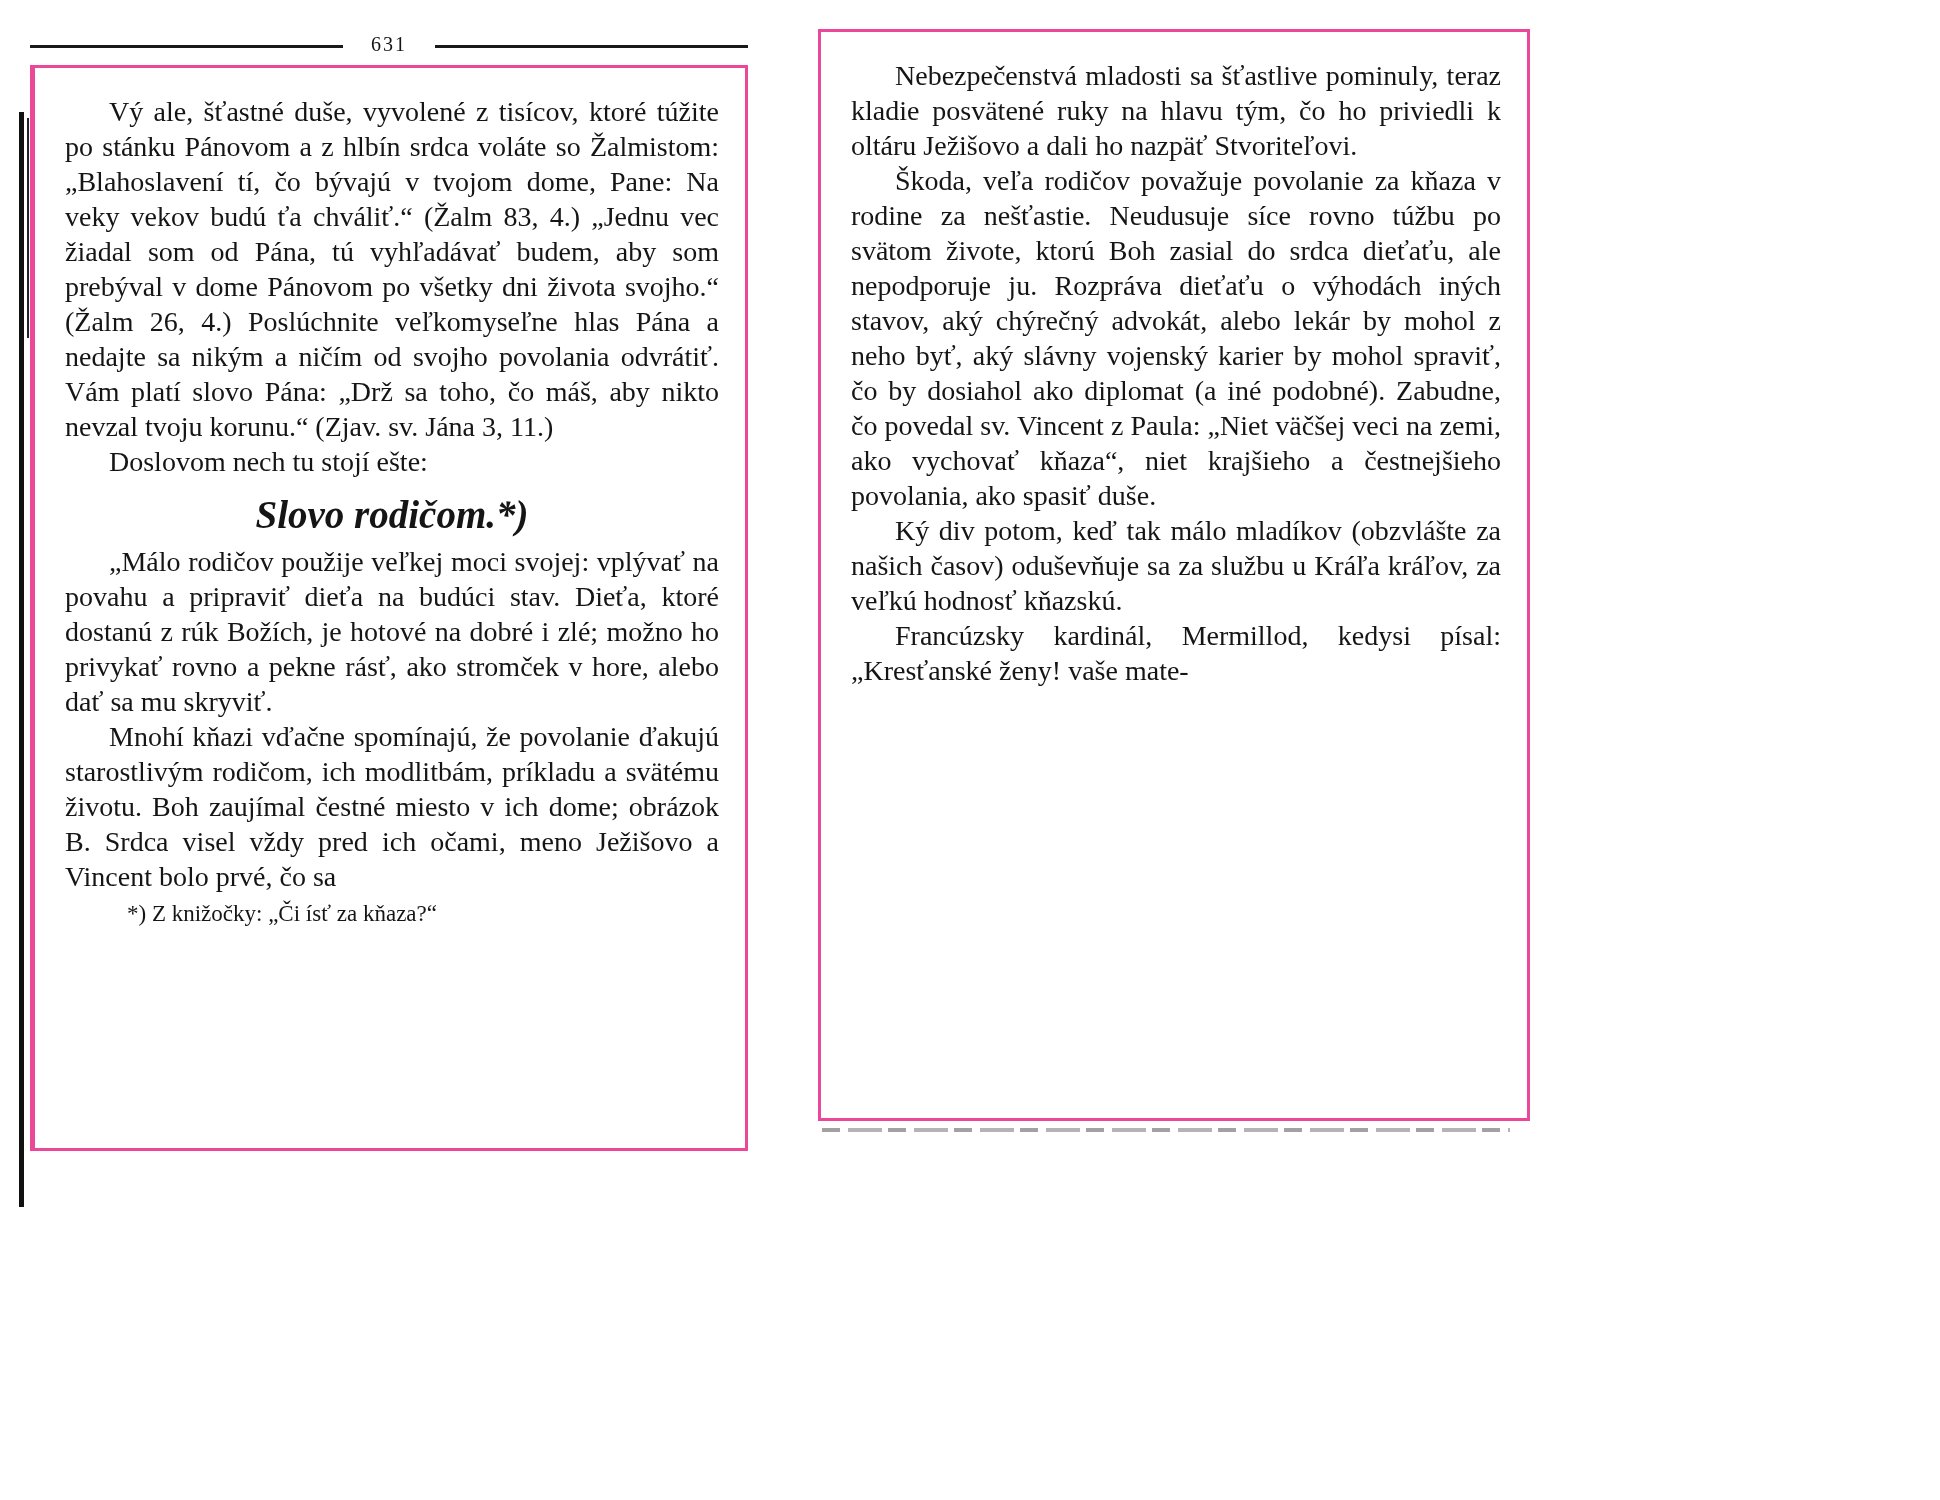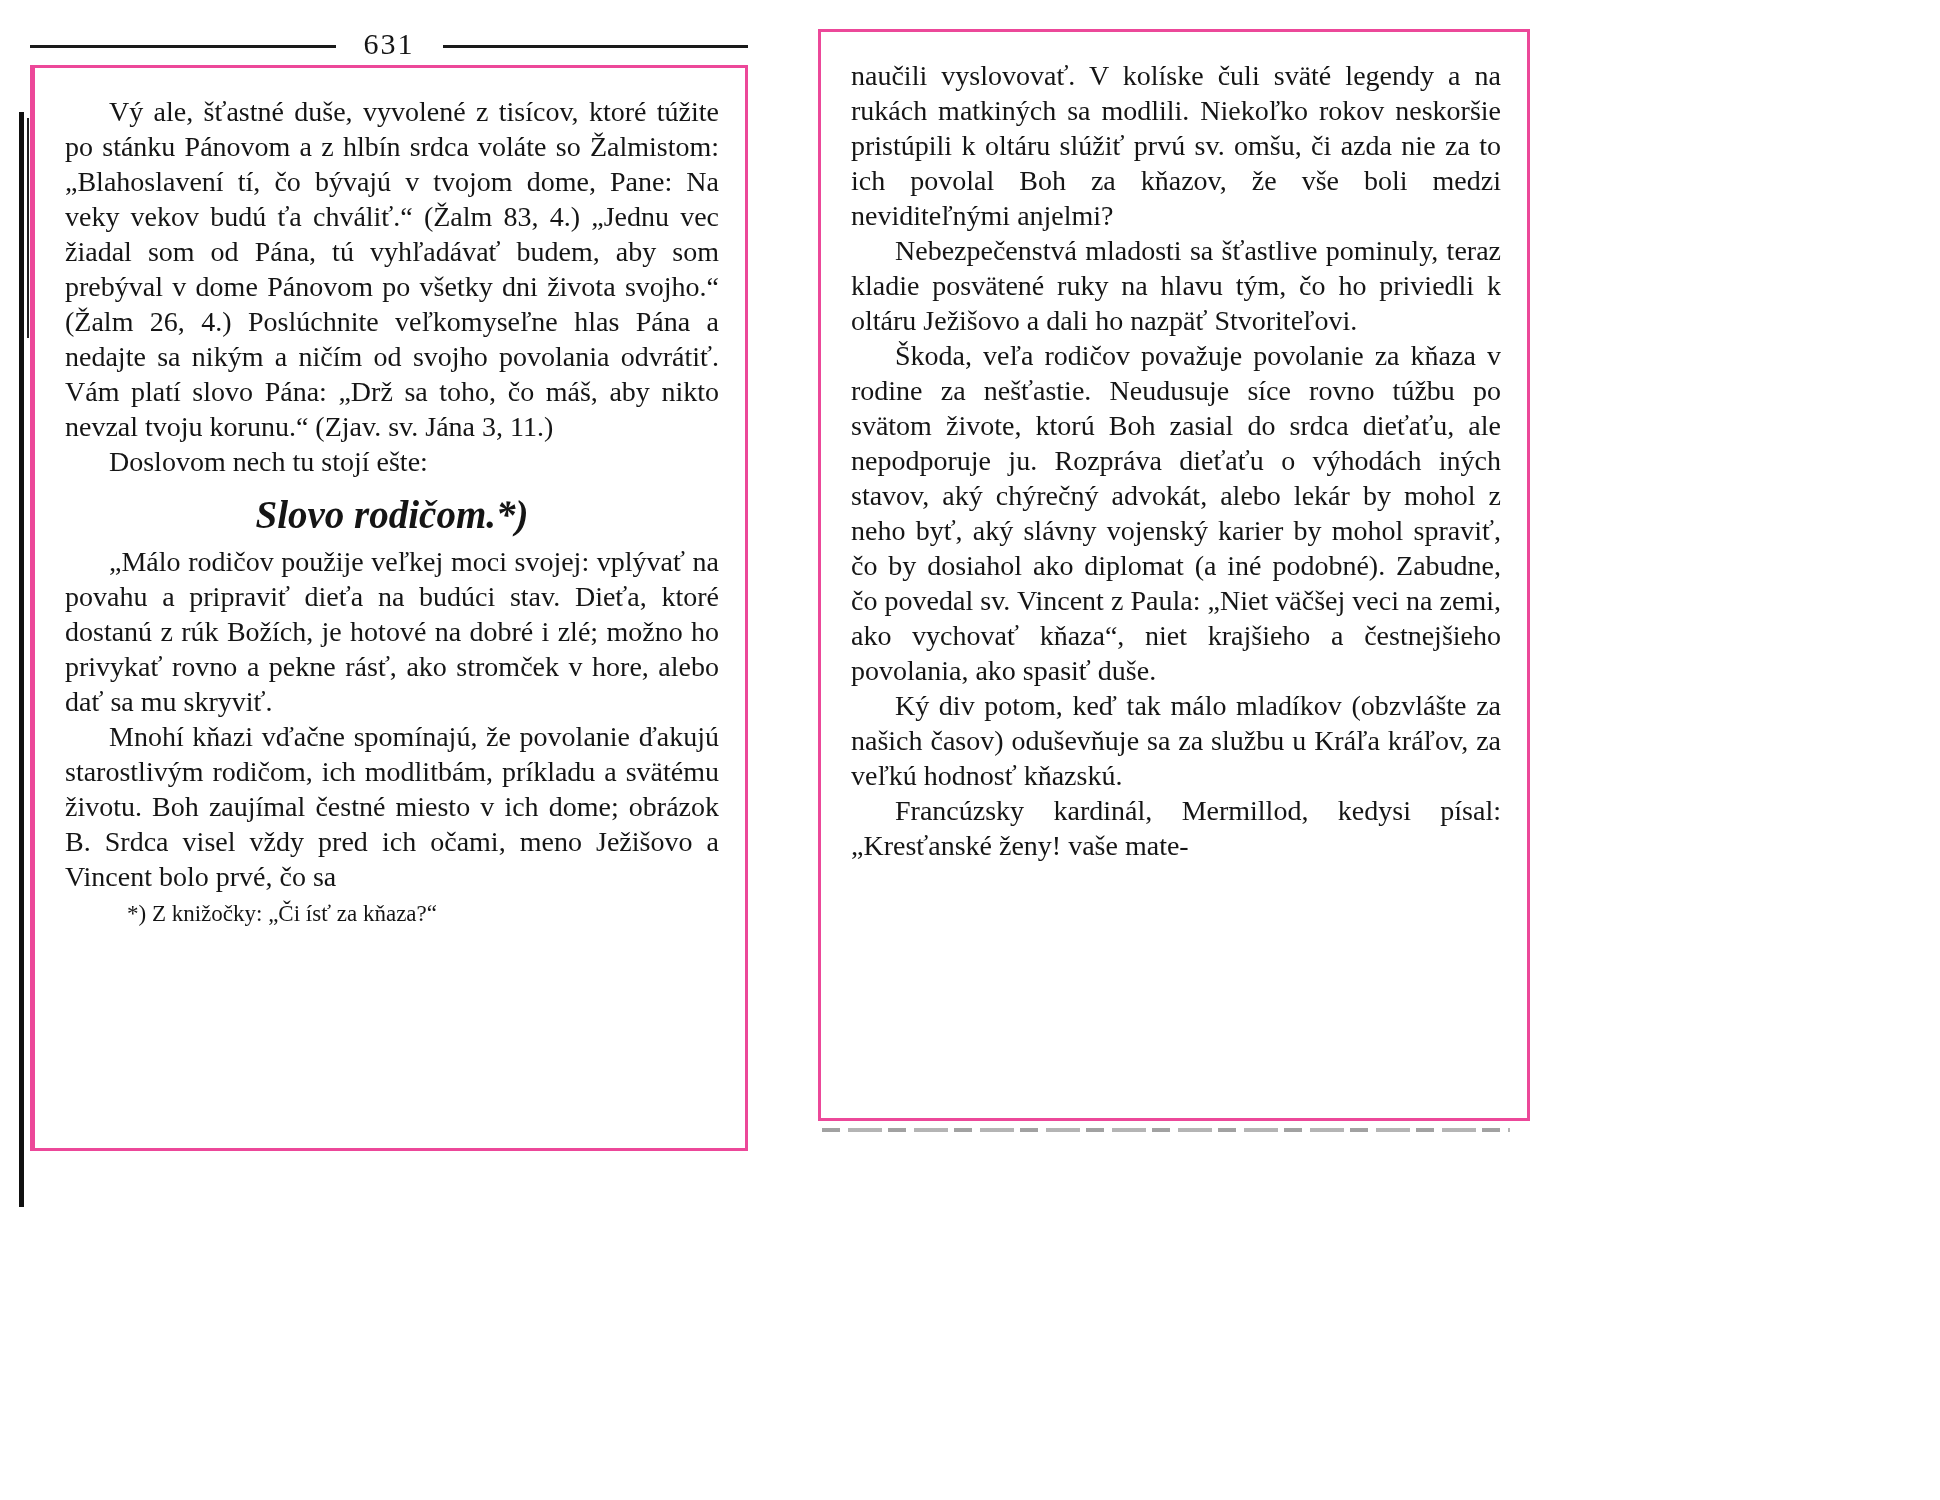--- a/index.html
+++ b/index.html
@@ -23,21 +23,21 @@
     align-items: center;
     height: 36px;
   }
   .rule {
     flex: 1;
     border-top: 3px solid #1a1a1a;
     margin-top: 4px;
   }
   .page-number {
     padding: 0 28px;
-    font-size: 30px;
+    font-size: 20px;
     letter-spacing: 2px;
   }
 
   .frame {
     position: relative;
     border: 3px solid #ec4899;
     margin-top: 3px;
     padding: 26px 26px 16px 30px;
     font-size: 28px;
     line-height: 35px;
@@ -113,20 +113,19 @@
     <p class="para">Doslovom nech tu stojí ešte:</p>
     <h3 class="heading">Slovo rodičom.*)</h3>
     <p class="para">„Málo rodičov použije veľkej moci svojej: vplývať na povahu a pripraviť dieťa na budúci stav. Dieťa, ktoré dostanú z rúk Božích, je hotové na dobré i zlé; možno ho privykať rovno a pekne rásť, ako stromček v hore, alebo dať sa mu skryviť.</p>
     <p class="para">Mnohí kňazi vďačne spomínajú, že povolanie ďakujú starostlivým rodičom, ich modlitbám, príkladu a svätému životu. Boh zaujímal čestné miesto v ich dome; obrázok B. Srdca visel vždy pred ich očami, meno Ježišovo a Vincent bolo prvé, čo sa</p>
     <p class="footnote">*) Z knižočky: „Či ísť za kňaza?“</p>
   </div>
 </div>
 
 <div class="page page-right">
   <div class="frame frame-right">
-    <p class="para noindent">naučili vyslovovať. V kolíske čuli sväté legendy a na rukách matkiných sa modlili. Niekoľko rokov neskoršie pristúpili k oltáru slúžiť prvú sv. omšu, či azda nie za to ich povolal Boh za kňazov, že vše boli medzi neviditeľnými anjelmi?</p>
     <p class="para">Nebezpečenstvá mladosti sa šťastlive pominuly, teraz kladie posvätené ruky na hlavu tým, čo ho priviedli k oltáru Ježišovo a dali ho nazpäť Stvoriteľovi.</p>
     <p class="para">Škoda, veľa rodičov považuje povolanie za kňaza v rodine za nešťastie. Neudusuje síce rovno túžbu po svätom živote, ktorú Boh zasial do srdca dieťaťu, ale nepodporuje ju. Rozpráva dieťaťu o výhodách iných stavov, aký chýrečný advokát, alebo lekár by mohol z neho byť, aký slávny vojenský karier by mohol spraviť, čo by dosiahol ako diplomat (a iné podobné). Zabudne, čo povedal sv. Vincent z Paula: „Niet väčšej veci na zemi, ako vychovať kňaza“, niet krajšieho a čestnejšieho povolania, ako spasiť duše.</p>
     <p class="para">Ký div potom, keď tak málo mladíkov (obzvlášte za našich časov) oduševňuje sa za službu u Kráľa kráľov, za veľkú hodnosť kňazskú.</p>
     <p class="para">Francúzsky kardinál, Mermillod, kedysi písal: „Kresťanské ženy! vaše mate-</p>
   </div>
   <div class="remnant"></div>
 </div>
 
 </body></html>

